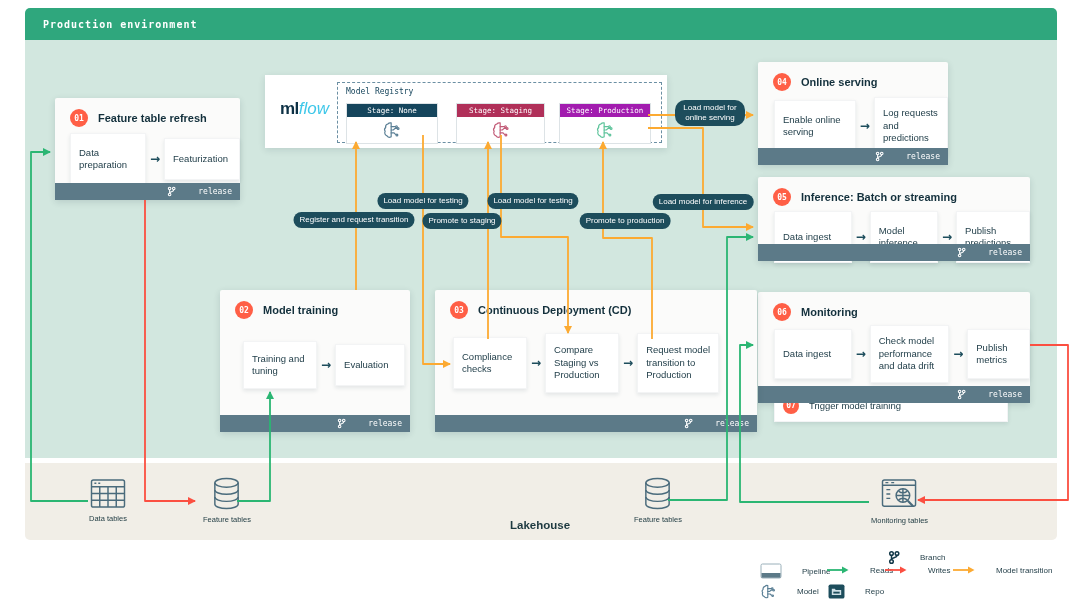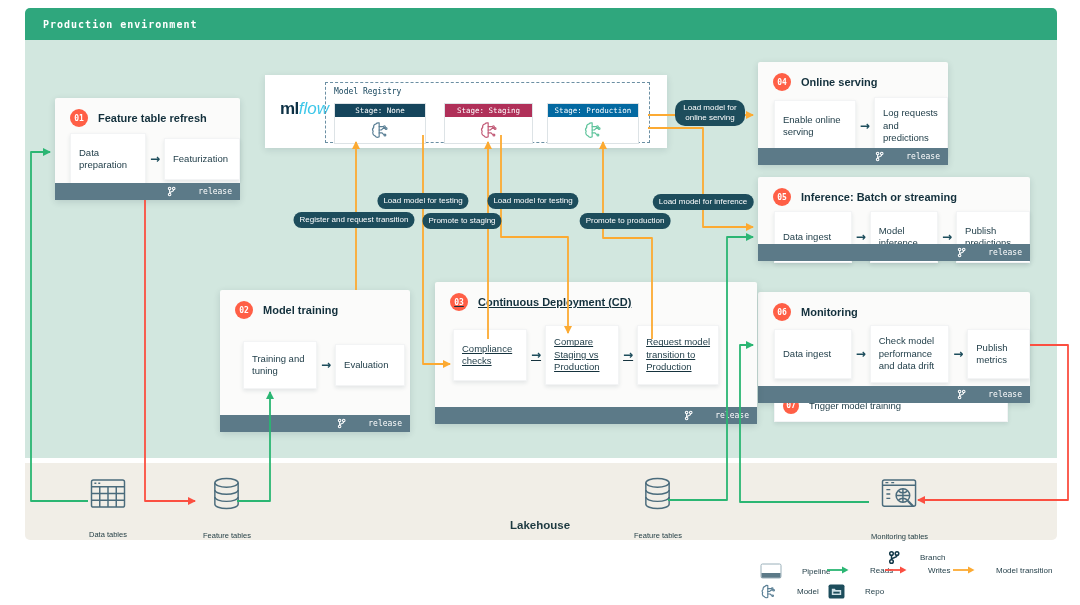--- a/index.html
+++ b/index.html
@@ -28,36 +28,36 @@
   .releasebar{position:absolute;left:0;right:0;bottom:0;height:17px;background:#5c7a88;color:#fff;
               display:flex;align-items:center;justify-content:flex-end;gap:22px;padding-right:8px;
               font-family:"DejaVu Sans Mono",monospace;font-size:8px;}
 
   
   .mlcard{position:absolute;left:265px;top:75px;width:402px;height:73px;background:#ffffff;
           box-shadow:0 2px 7px rgba(20,45,60,.12);z-index:2;}
   .mllogo{position:absolute;left:15px;top:24px;font-size:17px;}
   .mllogo .ml{font-weight:bold;color:#0d3145;letter-spacing:-0.5px;}
   .mllogo .flow{font-style:italic;color:#3ec7e9;}
-  .registry{position:absolute;left:60px;top:7px;width:323px;height:59px;border:1px dashed #6b8fa3;}
+  .registry{position:absolute;left:72px;top:7px;width:323px;height:59px;border:1px dashed #6b8fa3;}
   .registry-title{position:absolute;left:8px;top:4px;font-family:"DejaVu Sans Mono",monospace;
                   font-size:8px;color:#16455c;}
   .stagecard{position:absolute;top:20px;height:39px;background:#fff;border:1px solid #dde3e6;}
   .stagehead{height:13px;color:#fff;text-align:center;font-family:"DejaVu Sans Mono",monospace;
              font-size:7.5px;line-height:14px;}
   .stagebody{height:26px;display:flex;align-items:center;justify-content:center;}
 
   
   .badge{position:absolute;transform:translate(-50%,-50%);background:#1d4d5c;color:#fff;
          font-size:8px;line-height:1.25;padding:3px 6px;border-radius:10px;white-space:nowrap;
          z-index:6;text-align:center;}
   .badge.wrap{white-space:normal;width:58px;}
 
   
-  .laketable{position:absolute;z-index:4;display:flex;flex-direction:column;align-items:center;gap:20px;}
+  .laketable{position:absolute;z-index:4;display:flex;flex-direction:column;align-items:center;gap:4px;}
   .laketable .lbl{font-size:7.5px;color:#1d3940;}
   .lake-title{position:absolute;left:540px;top:519px;transform:translateX(-50%);
               font-size:11.5px;font-weight:bold;color:#1d3940;z-index:4;}
 
   
   .legend-item{position:absolute;display:flex;align-items:center;gap:20px;font-size:8px;color:#1f3b45;z-index:4;}
 
   
   .overlay{position:absolute;left:0;top:0;z-index:5;pointer-events:none;}
   .lg{stroke:#2bb673;stroke-width:1.8;fill:none;stroke-linejoin:round;}
@@ -155,21 +155,21 @@
               <path d="M11 8 h4.5"></path>
               <circle cx="17.3" cy="8" r="1.1"></circle>
               <path d="M11 12 h2.6 l1.8-1.8 h2"></path>
               <circle cx="19.3" cy="10.2" r="1.1"></circle>
               <path d="M11 15.5 h3.4 l1.8 1.8"></path>
               <circle cx="17.9" cy="18" r="1.1"></circle>
             </svg>
         </div>
       </div>
       <div class="stagecard" style="left:221px;width:90px;">
-        <div class="stagehead" style="background:#0369a1;">Stage: Production</div>
+        <div class="stagehead" style="background:#a21caf;">Stage: Production</div>
         <div class="stagebody" style="color:#5fc49c;">
           <svg width="20" height="20" viewBox="0 0 24 24" fill="none" stroke="currentColor" stroke-width="1.4" stroke-linecap="round">
               <path d="M11 3.5a4 4 0 0 0-4 1.3A3.6 3.6 0 0 0 4.4 9a3.4 3.4 0 0 0-.6 4.6A3.7 3.7 0 0 0 6 19a3.8 3.8 0 0 0 5 1.2 M11 3.5 V20.2"></path>
               <path d="M11 8 h4.5"></path>
               <circle cx="17.3" cy="8" r="1.1"></circle>
               <path d="M11 12 h2.6 l1.8-1.8 h2"></path>
               <circle cx="19.3" cy="10.2" r="1.1"></circle>
               <path d="M11 15.5 h3.4 l1.8 1.8"></path>
               <circle cx="17.9" cy="18" r="1.1"></circle>
             </svg>
@@ -271,21 +271,21 @@
             <circle cx="3.5" cy="3" r="1.7"></circle>
             <circle cx="9" cy="3" r="1.7"></circle>
             <circle cx="3.5" cy="11" r="1.7"></circle>
             <path d="M9 4.8 C9 8 3.5 6.5 3.5 9.2 M3.5 4.8 V9.2"></path>
           </g>
         </svg>
       <span>release</span>
     </div>
   </div>
 
-  <div class="bigbox" style="left:435px;top:282px;width:322px;height:142px;text-decoration:underline;">
+  <div class="bigbox" style="left:435px;top:290px;width:322px;height:142px;">
     <div class="titlerow">
       <div class="numcircle">03</div>
       <div class="title">Continuous Deployment (CD)</div>
     </div>
     <div class="steps" style="margin-top:14px;padding-left:18px;">
       <div class="stepbox" style="width:56px;min-height:36px;">Compliance checks</div>
       <div class="steparrow">→</div>
       <div class="stepbox" style="width:56px;min-height:44px;">Compare Staging vs Production</div>
       <div class="steparrow">→</div>
       <div class="stepbox" style="width:64px;min-height:44px;">Request model transition to Production</div>

